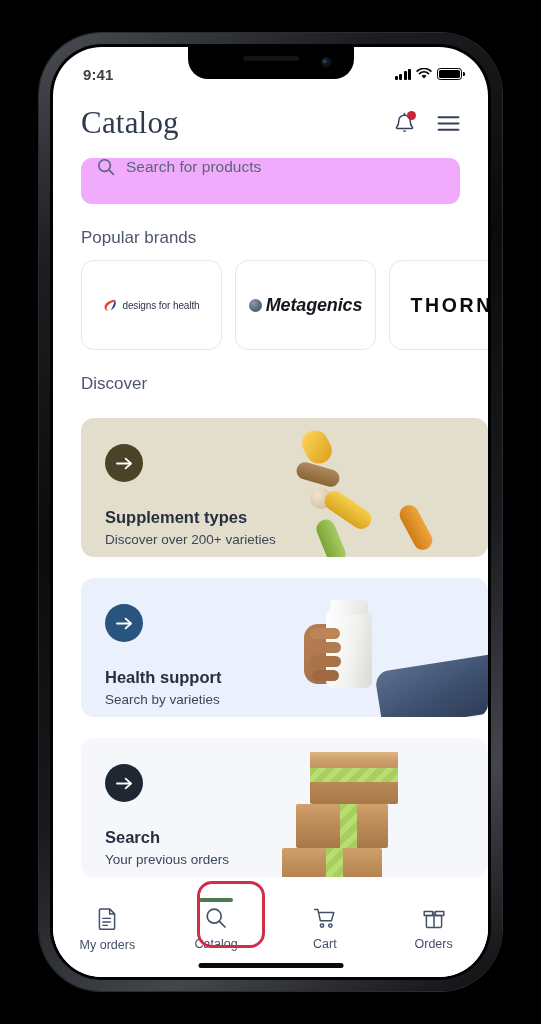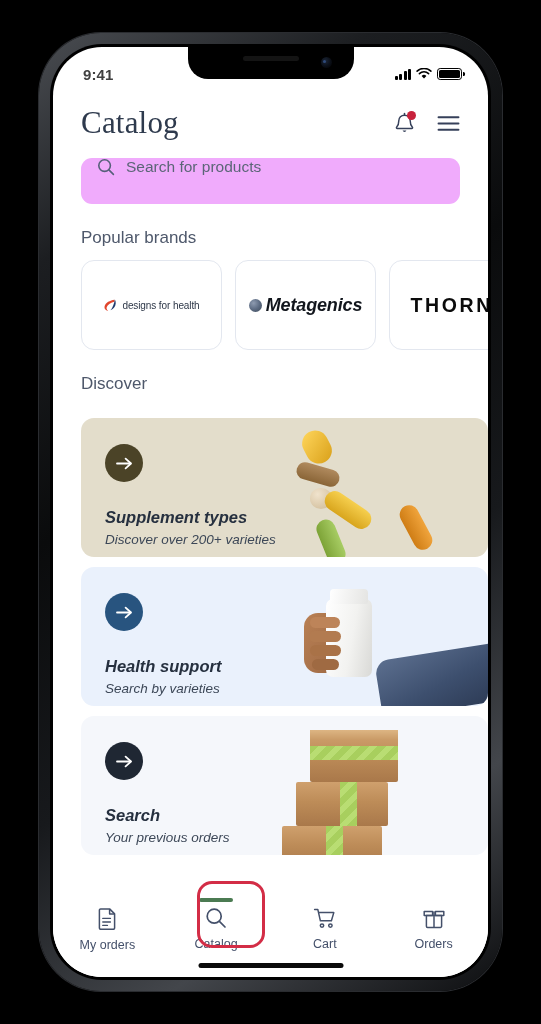--- a/index.html
+++ b/index.html
@@ -162,21 +162,21 @@
     background: radial-gradient(circle at 35% 32%, #8e9bb0 0%, #5d6c83 50%, #3c4857 100%);
     flex: 0 0 auto;
   }
   .mg-text { font-size: 18px; font-weight: bold; color: #12161d; letter-spacing: -0.15px; font-style: italic; }
   .thorne-text {
     font-size: 19.5px; font-weight: bold; color: #0b0b0b;
     letter-spacing: 2.6px; white-space: nowrap;
   }
 
   
-  #discover-list { padding: 12px 0 0 28px; display: flex; flex-direction: column; gap: 10px; font-style: italic; }
+  #discover-list { padding: 12px 0 0 28px; display: flex; flex-direction: column; gap: 21px; }
   .discover-card {
     position: relative;
     height: 139px;
     border-radius: 13px;
     overflow: hidden;
     cursor: pointer;
   }
   .card-text { position: absolute; left: 24px; top: 26px; z-index: 3; }
   .arrow-circle {
     width: 38px; height: 38px; border-radius: 50%;

